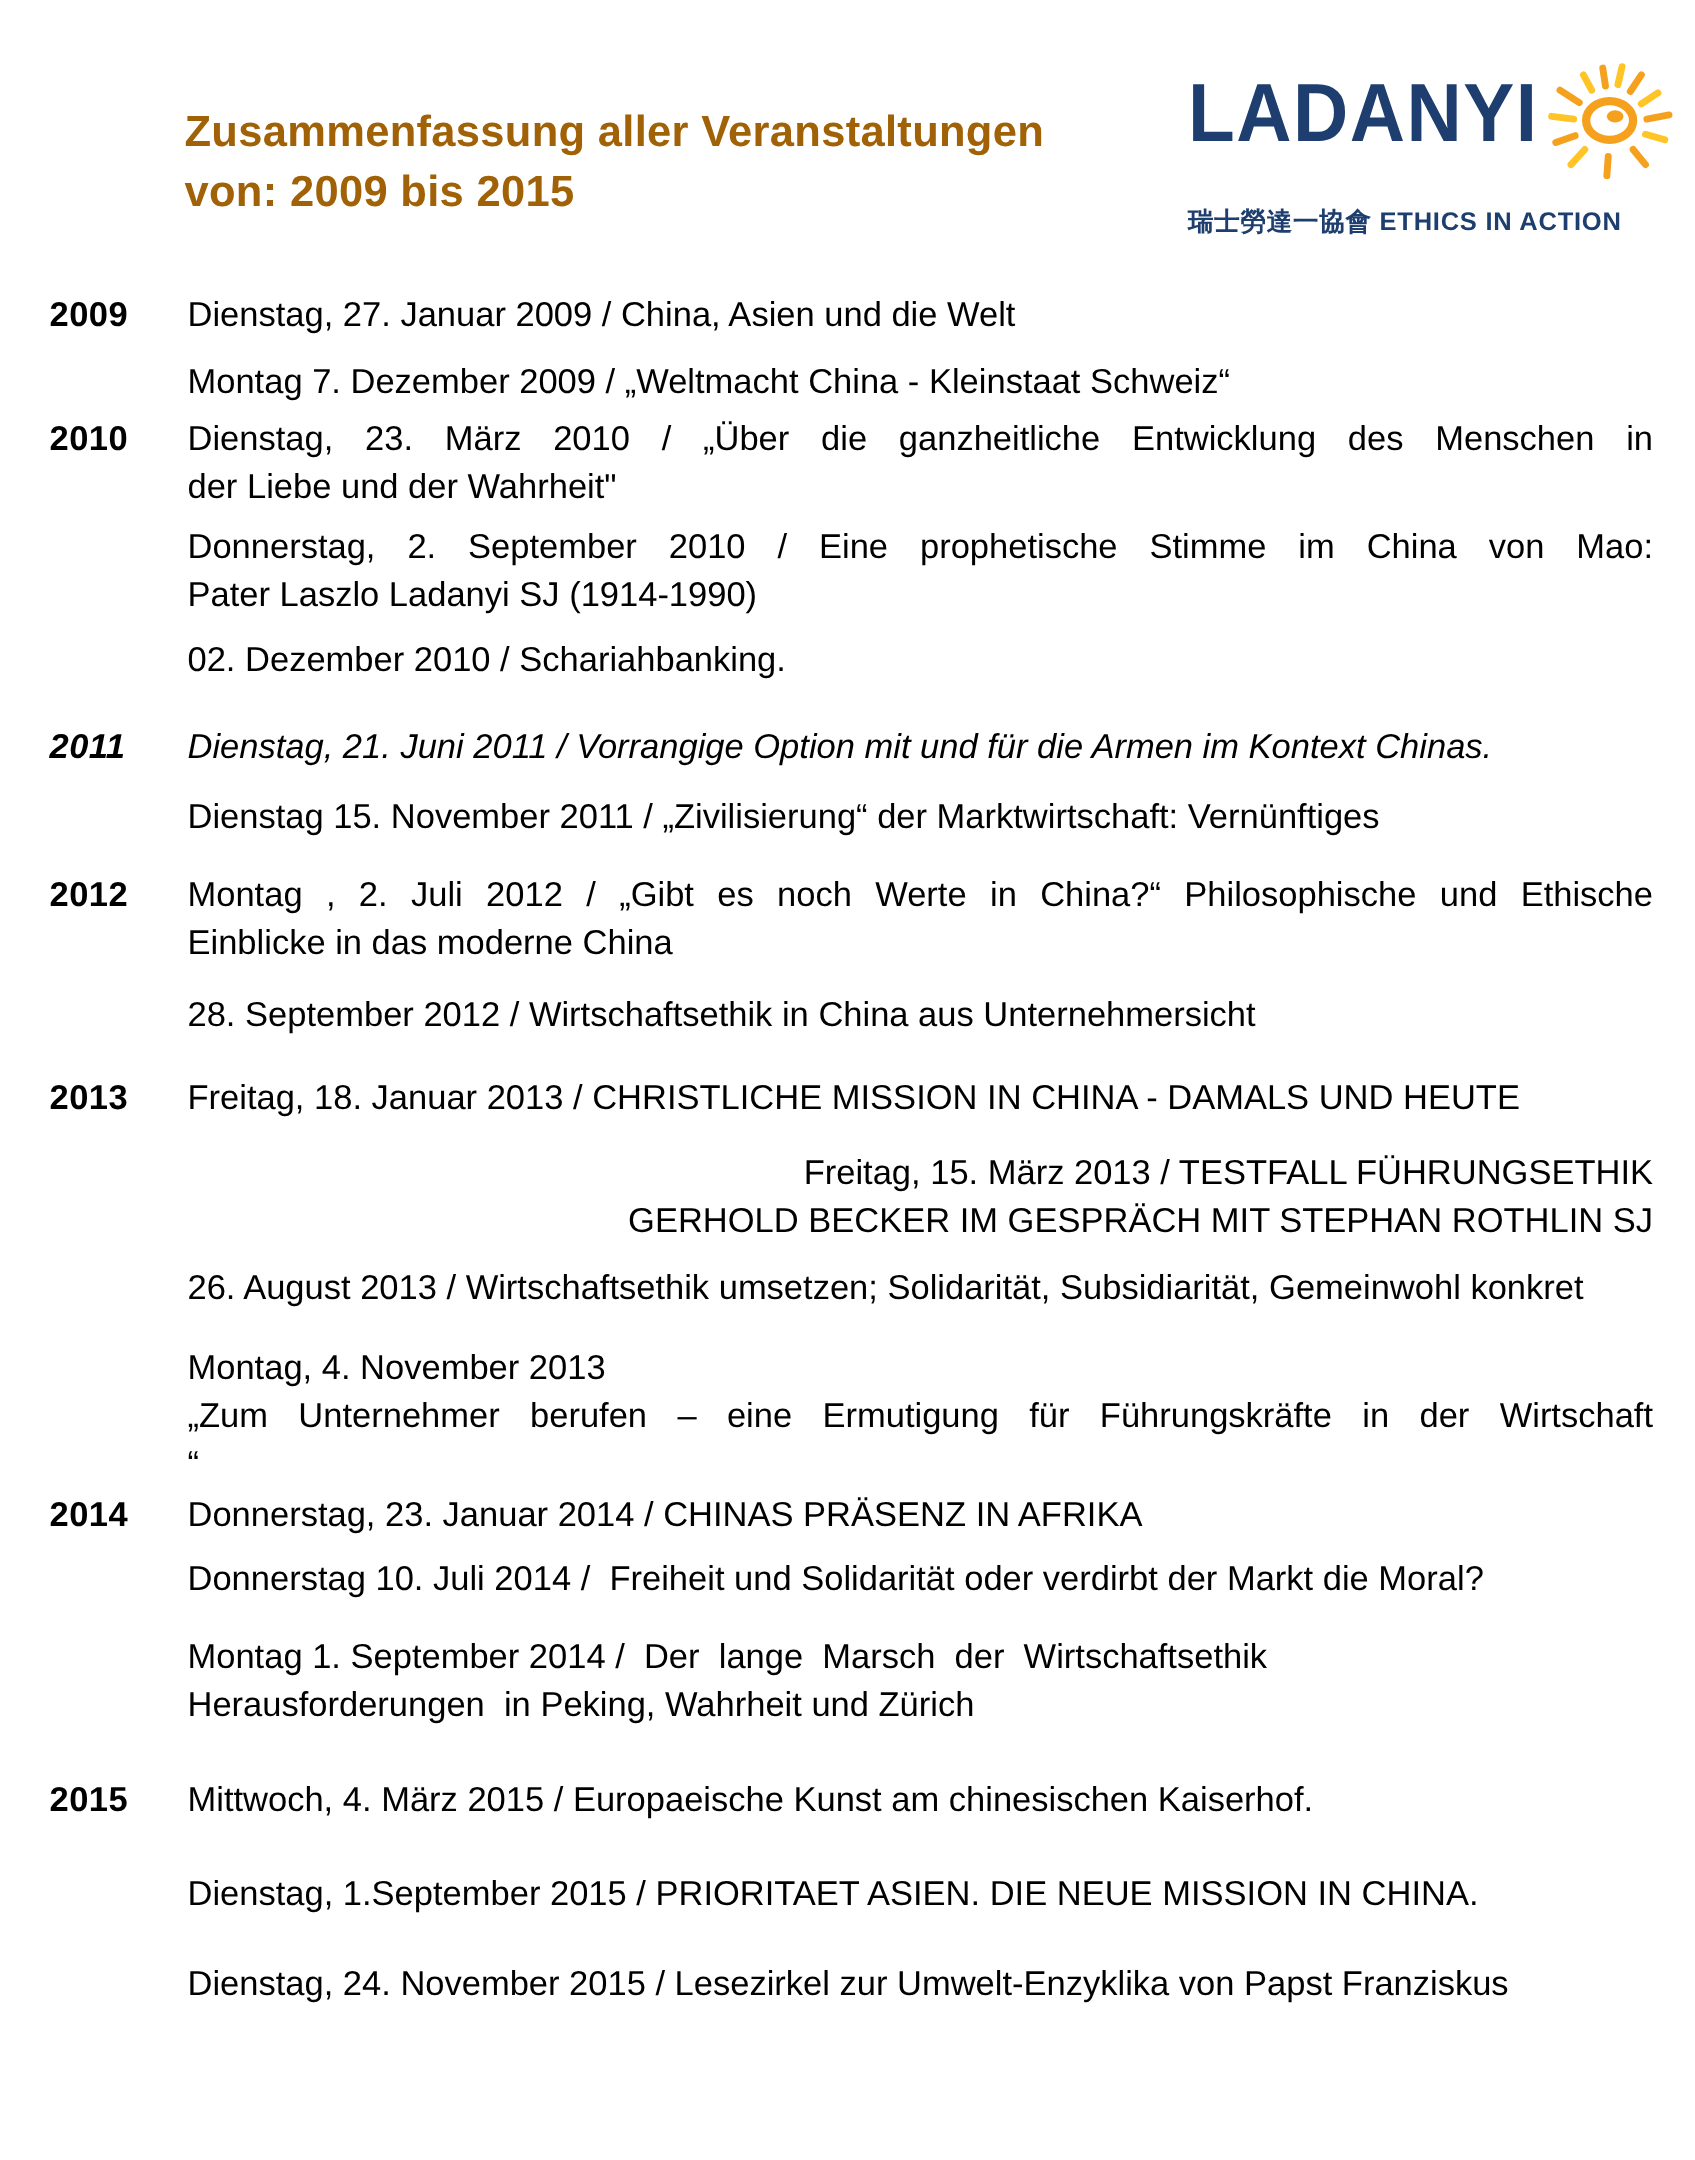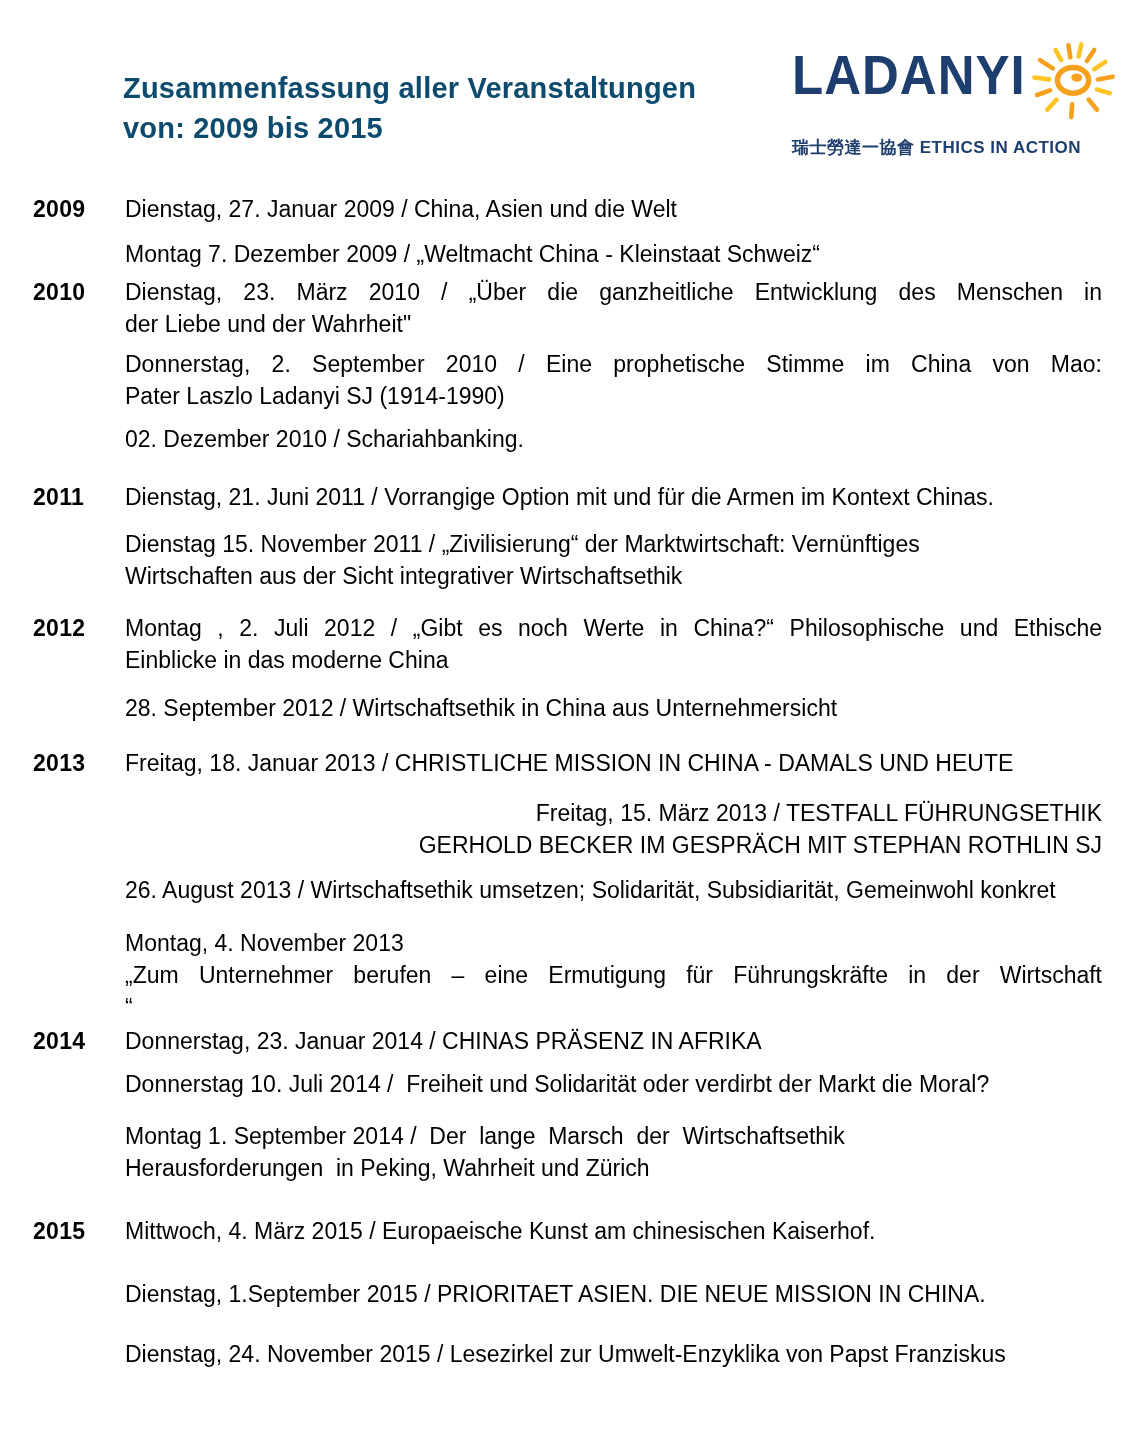--- a/index.html
+++ b/index.html
@@ -11,21 +11,21 @@
     overflow: hidden;
     position: relative;
   }
   .page { width: 1130px; height: 1440px; position: relative; }
 
   
   .header { position: relative; height: 150px; }
   .title-block {
     position: absolute; left: 123px; top: 68px;
     font-weight: bold; font-size: 29px; line-height: 40px;
-    letter-spacing: 0.2px; color: #0c4a6e;
+    letter-spacing: 0.2px; color: #a16207;
   }
   .logo {
     position: absolute; right: 8px; top: 44px; width: 330px;
     display: flex; flex-direction: column; align-items: flex-start;
   }
   .logo-row { display: flex; align-items: flex-start; }
   .wordmark {
     font-size: 51px; font-weight: bold; line-height: 58px;
     letter-spacing: 1px; transform: scaleY(1.08); transform-origin: top left;
   }
@@ -116,31 +116,30 @@
           <div class="line just">Donnerstag, 2. September 2010 / Eine prophetische Stimme im China von Mao:</div>
           <div class="line">Pater Laszlo Ladanyi SJ (1914-1990)</div>
         </div>
   </div>
       <div class="event-row" style="margin-top: 11px;">
 
     <div class="event-text">
           <div class="line">02. Dezember 2010 / Schariahbanking.</div>
         </div>
   </div>
-      <div class="event-row" style="margin-top: 26px;">
+      <div class="event-row" style="margin-top: 26px; font-style: italic;">
     <div class="year-label">2011</div>
     <div class="event-text">
           <div class="line">Dienstag, 21. Juni 2011 / Vorrangige Option mit und für die Armen im Kontext Chinas.</div>
         </div>
   </div>
       <div class="event-row" style="margin-top: 15px;">
 
     <div class="event-text">
           <div class="line">Dienstag 15. November 2011 / „Zivilisierung“ der Marktwirtschaft: Vernünftiges</div>
-          <div class="line">Wirtschaften aus der Sicht integrativer Wirtschaftsethik</div>
         </div>
   </div>
       <div class="event-row" style="margin-top: 20px;">
     <div class="year-label">2012</div>
     <div class="event-text">
           <div class="line just">Montag , 2. Juli 2012 / „Gibt es noch Werte in China?“ Philosophische und Ethische</div>
           <div class="line">Einblicke in das moderne China</div>
         </div>
   </div>
       <div class="event-row" style="margin-top: 16px;">

